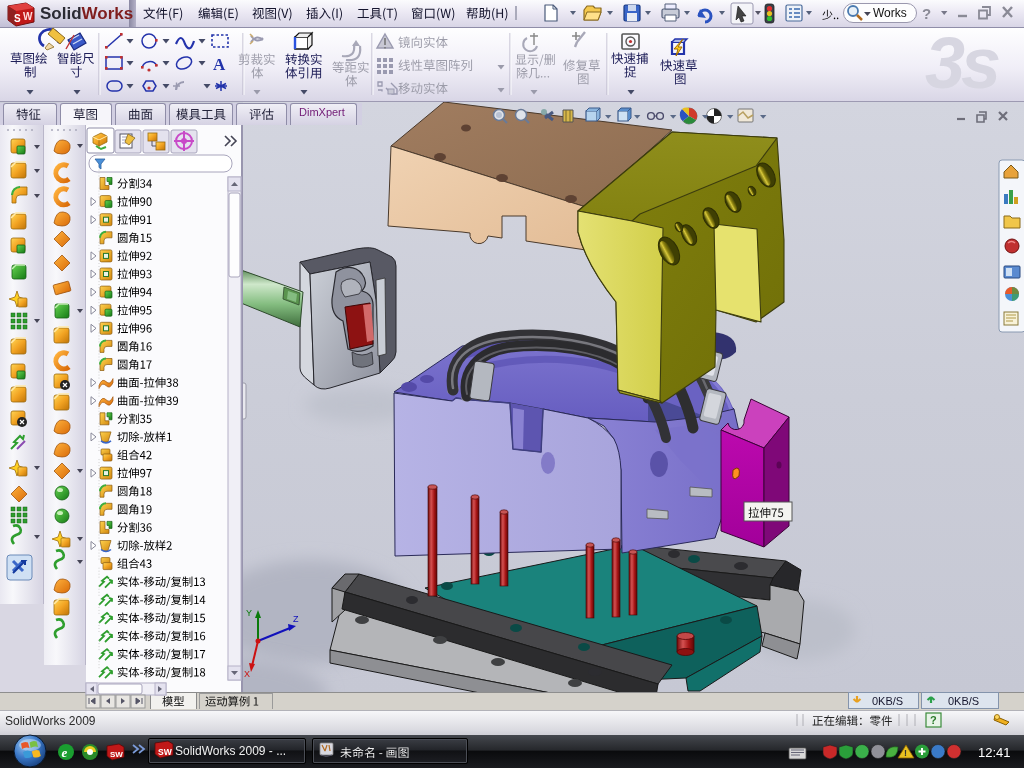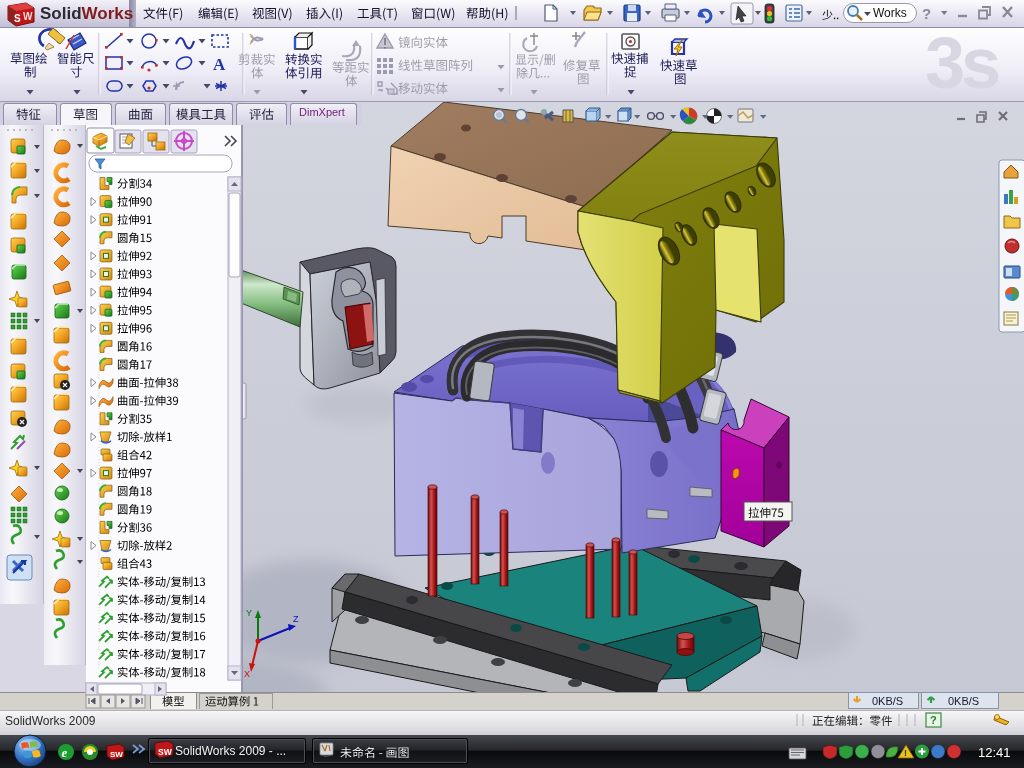--- a/index.html
+++ b/index.html
@@ -47,21 +47,21 @@
 <div class="abs lat" style="left:872px;top:695px;font-size:11px;z-index:12">0KB/S</div>
 <div class="abs lat" style="left:948px;top:695px;font-size:11px;z-index:12">0KB/S</div>
 <div class="abs" id="statusbar"></div>
 <div class="abs lat" style="left:5px;top:714px;font-size:12px;color:#2a2a2a;z-index:11">SolidWorks 2009</div>
 <div class="abs" id="taskbar"></div>
 <div class="tbtn" style="left:148px;width:158px"><span style="margin-left:26px">SolidWorks 2009 - ...</span></div>
 <div class="tbtn" style="left:312px;width:156px"></div>
 <div class="abs lat" style="left:978px;top:745px;font-size:13px;color:#fff;z-index:12">12:41</div>
 <div class="abs" style="left:843px;top:3px;width:74px;height:20px;background:#fdfdfe;border:1px solid #9a98ae;border-radius:10px;z-index:12"></div>
 <div class="abs lat" style="left:873px;top:6px;font-size:12px;z-index:13;color:#111">Works</div>
-<div class="abs lat" style="left:925px;top:22px;font-size:72px;font-weight:bold;color:#d7d6e1;z-index:11;letter-spacing:-4px">3s</div>
+<div class="abs lat" style="left:925px;top:22px;font-size:72px;font-weight:bold;font-style:italic;color:#d7d6e1;z-index:11;letter-spacing:-4px">3s</div>
 <svg class="abs" id="scene" width="1024" height="768" viewBox="0 0 1024 768">
     <defs>
 <linearGradient id="bgg" x1="0" y1="0" x2="0" y2="1">
         <stop offset="0" stop-color="#d3d5df"></stop>
         <stop offset="0.5" stop-color="#cbcdd8"></stop>
         <stop offset="1" stop-color="#c6c8d4"></stop>
       </linearGradient>
 <linearGradient id="tanf" x1="0" y1="0" x2="1" y2="1">
         <stop offset="0" stop-color="#f0d2b2"></stop>
         <stop offset="1" stop-color="#e3bd97"></stop>

